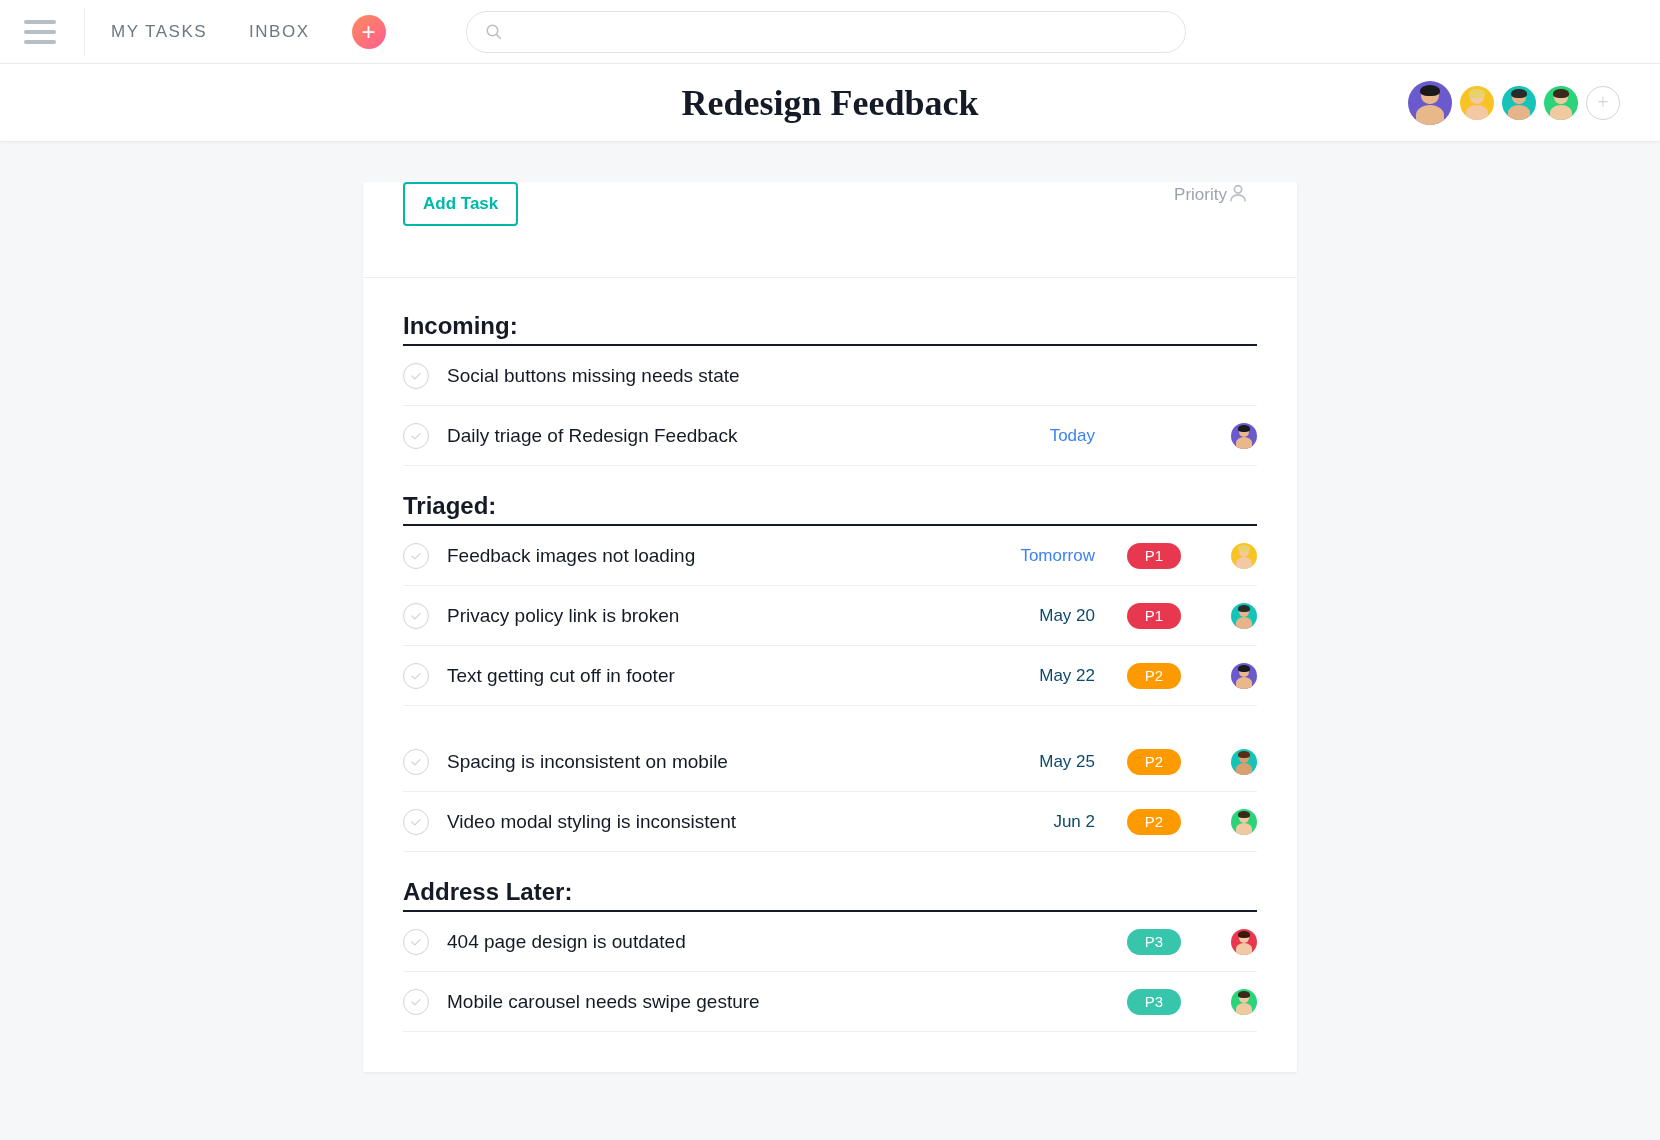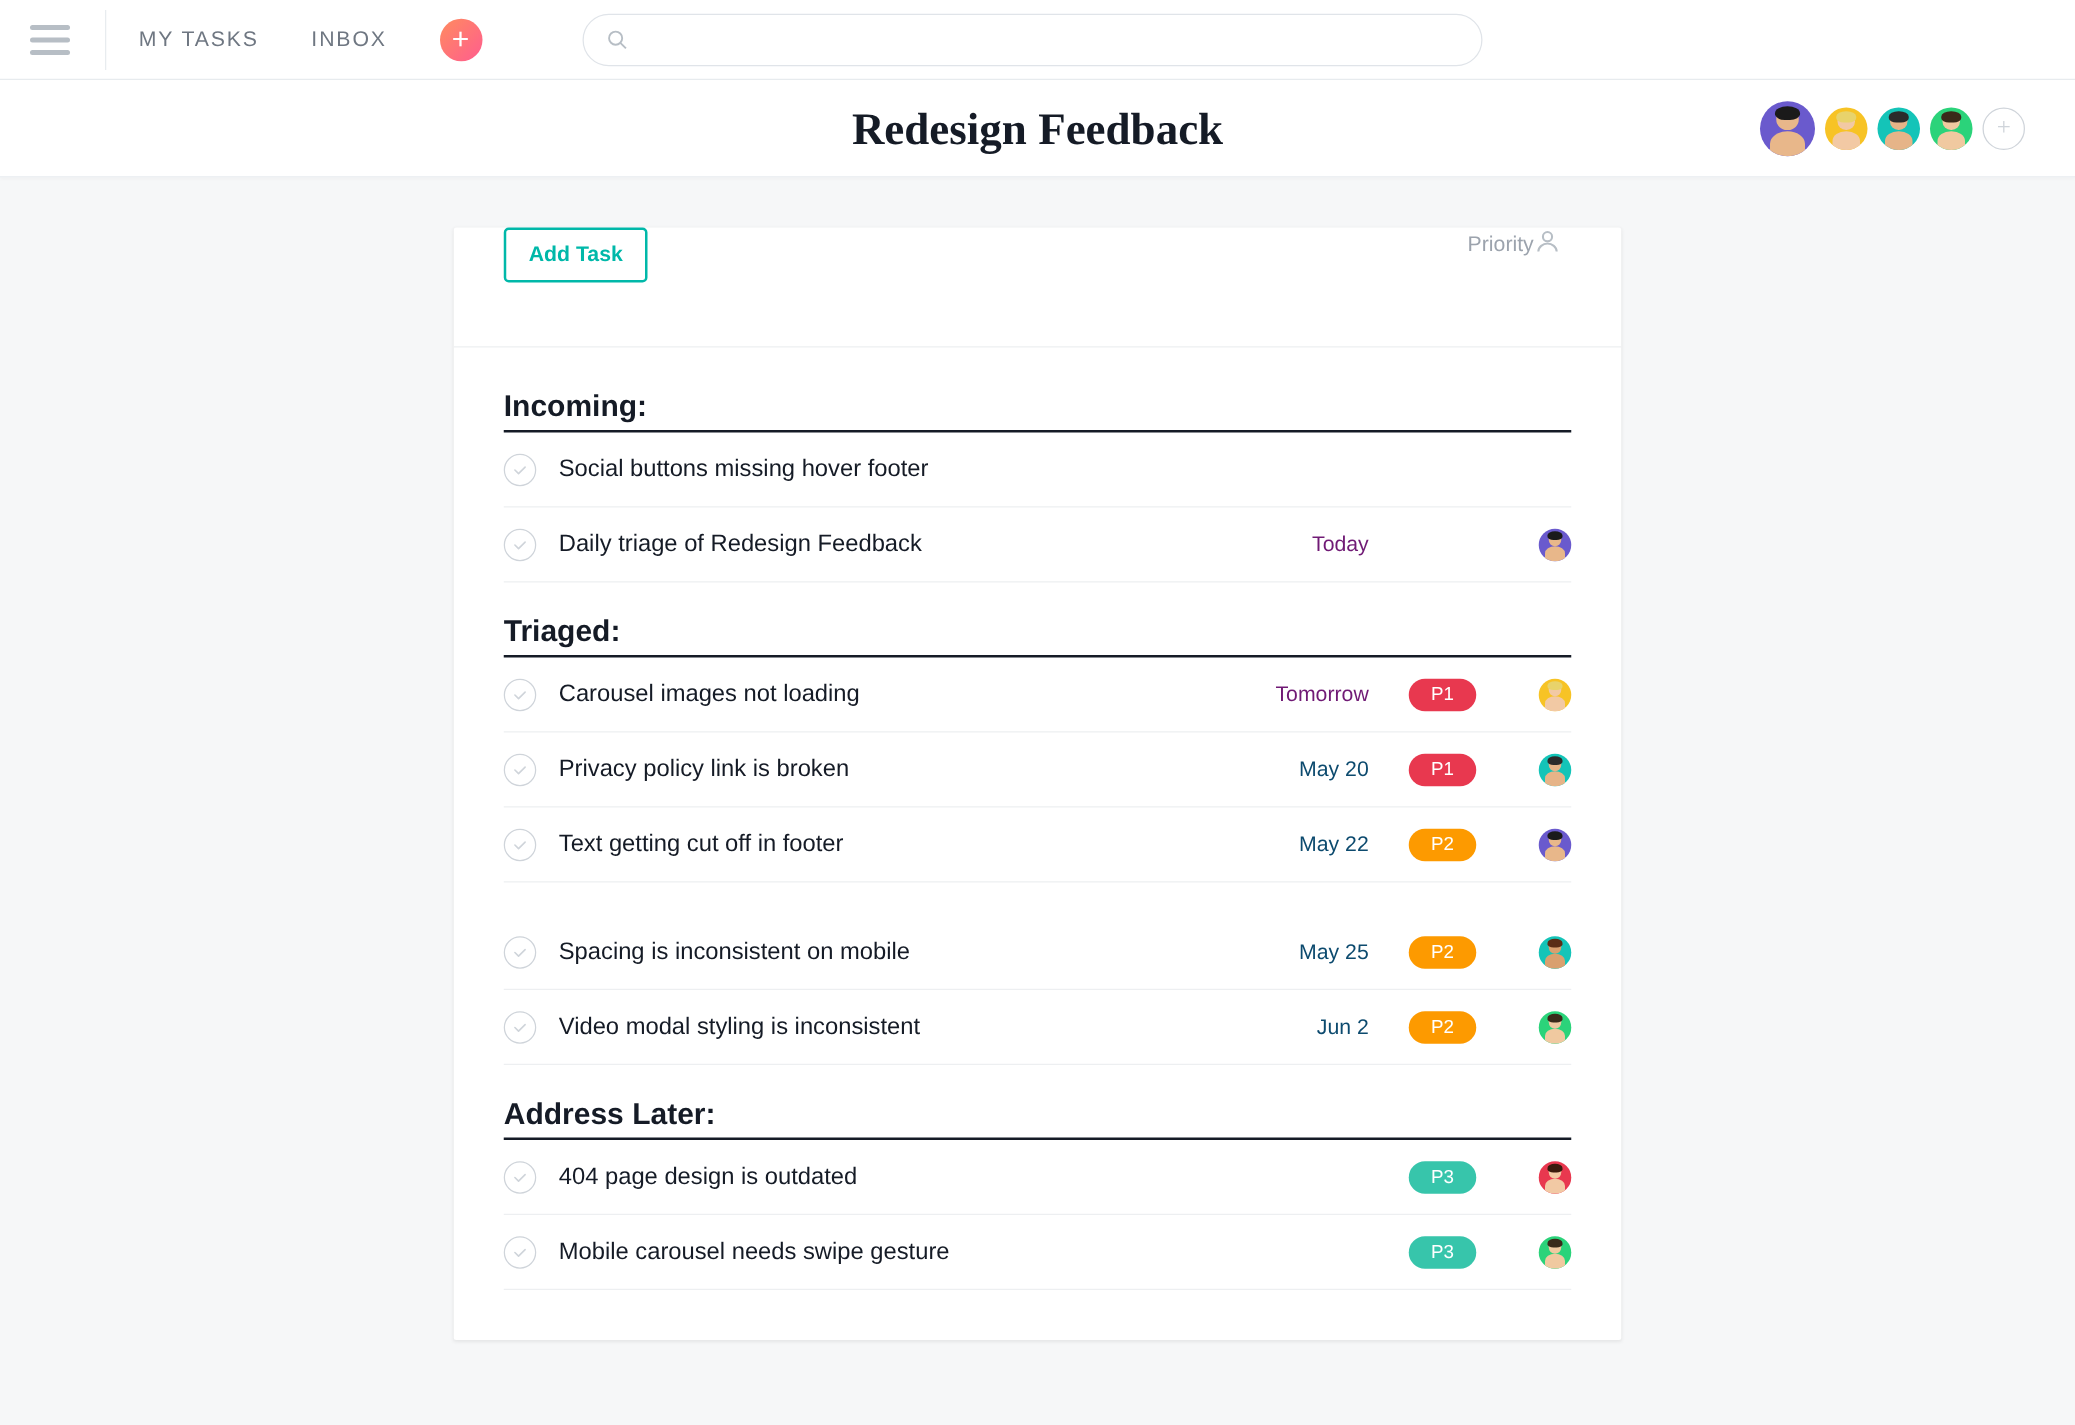--- a/index.html
+++ b/index.html
@@ -136,21 +136,21 @@
     border:1.5px solid #cfd4da;
     display:flex;align-items:center;justify-content:center;
     cursor:pointer; flex-shrink:0;
   }
   .check svg{width:14px;height:14px;stroke:#cfd4da;fill:none;stroke-width:2.2;stroke-linecap:round;stroke-linejoin:round;}
   .task-title {
     margin-left: 18px; font-size:19px; color:#151b26;
     flex: 1; white-space:nowrap; overflow:hidden; text-overflow:ellipsis;
   }
   .due-date { font-size:17px; width:120px; text-align:right; color:#0c4a6e;}
-  .due-date.accent { color:#701a75; font-weight:500;}
+  .due-date.accent { color:#3b82f6; font-weight:500;}
   .pill {
     width:54px; height:26px; border-radius:13px;
     color:#fff; font-size:15px; font-weight:500;
     display:flex;align-items:center;justify-content:center;
     margin-left: 32px;
   }
   .assignee-cell { width:60px; display:flex; justify-content:flex-end; margin-left:16px;}
   .spacer-pill { width:54px; margin-left:32px; }
 
   
@@ -230,21 +230,21 @@
     <div class="card-body" id="card-body">
 
     <div class="section">
           <div class="section-title">Incoming:</div>
           <div class="task-row">
             <div class="check">
               <svg viewBox="0 0 24 24">
                 <polyline points="5 12 10 17 19 8"></polyline>
               </svg>
             </div>
-            <div class="task-title">Social buttons missing hover footer</div>
+            <div class="task-title">Social buttons missing needs state</div>
             <div class="due-date"></div>
             <div class="spacer-pill"></div>
             <div class="assignee-cell"></div>
           </div>
           <div class="task-row">
             <div class="check">
               <svg viewBox="0 0 24 24">
                 <polyline points="5 12 10 17 19 8"></polyline>
               </svg>
             </div>
@@ -261,21 +261,21 @@
           </div>
         </div>
         <div class="section">
           <div class="section-title">Triaged:</div>
           <div class="task-row">
             <div class="check">
               <svg viewBox="0 0 24 24">
                 <polyline points="5 12 10 17 19 8"></polyline>
               </svg>
             </div>
-            <div class="task-title">Carousel images not loading</div>
+            <div class="task-title">Feedback images not loading</div>
             <div class="due-date accent">Tomorrow</div>
             <div class="pill" style="background: rgb(232, 56, 79);">P1</div>
             <div class="assignee-cell">
               <div class="avatar-sm av" style="background: rgb(247, 195, 37);">
                 <div class="body" style="width: 64%; height: 46%; left: 18%; top: 56%; background: rgb(242, 201, 164);"></div>
                 <div class="head" style="width: 40%; height: 40%; left: 30%; top: 14%; background: rgb(242, 201, 164);"></div>
                 <div style="position: absolute; width: 46%; height: 26%; left: 27%; top: 10%; border-radius: 50% 50% 40% 40%; background: rgb(232, 211, 107);"></div>
               </div>
             </div>
           </div>

